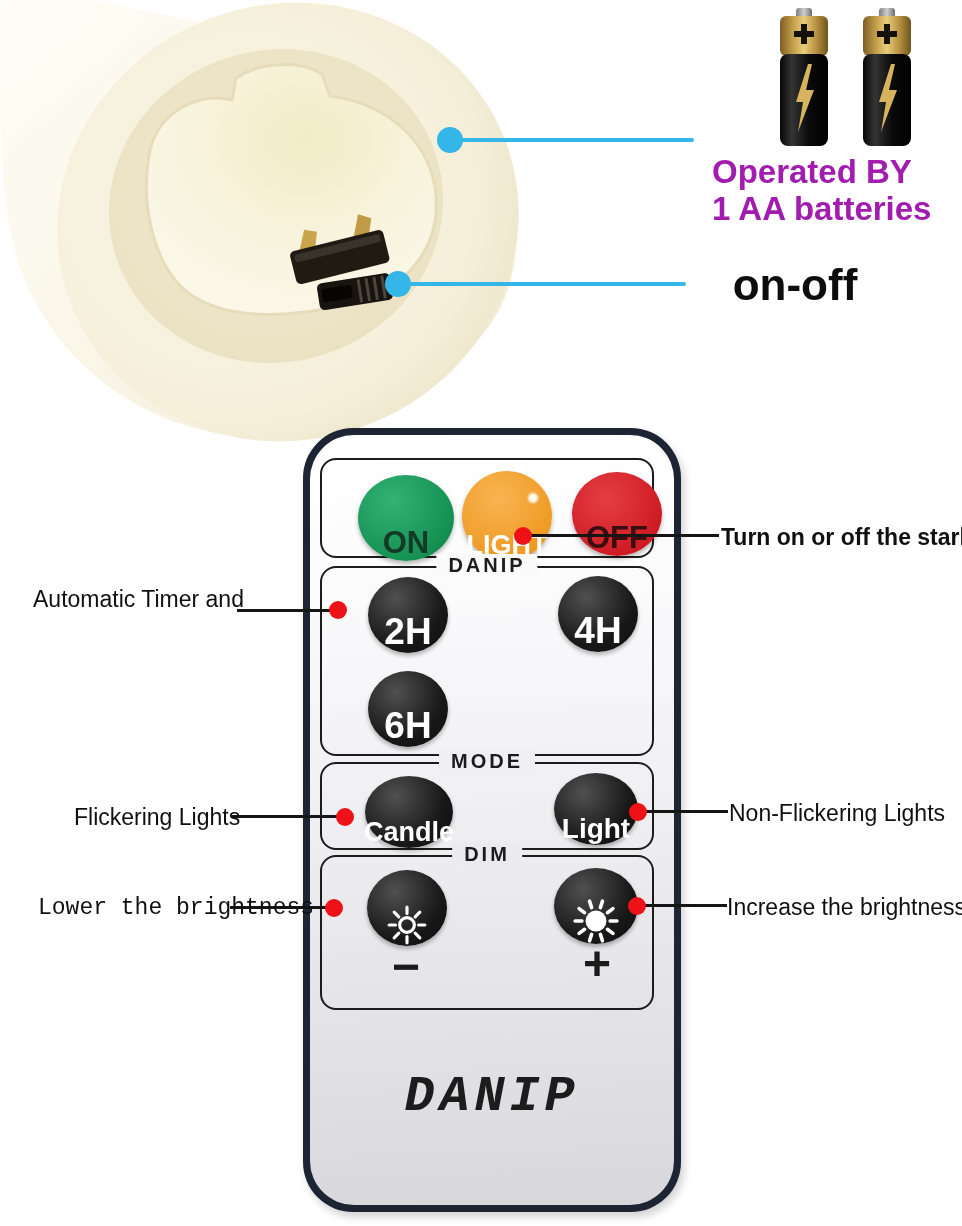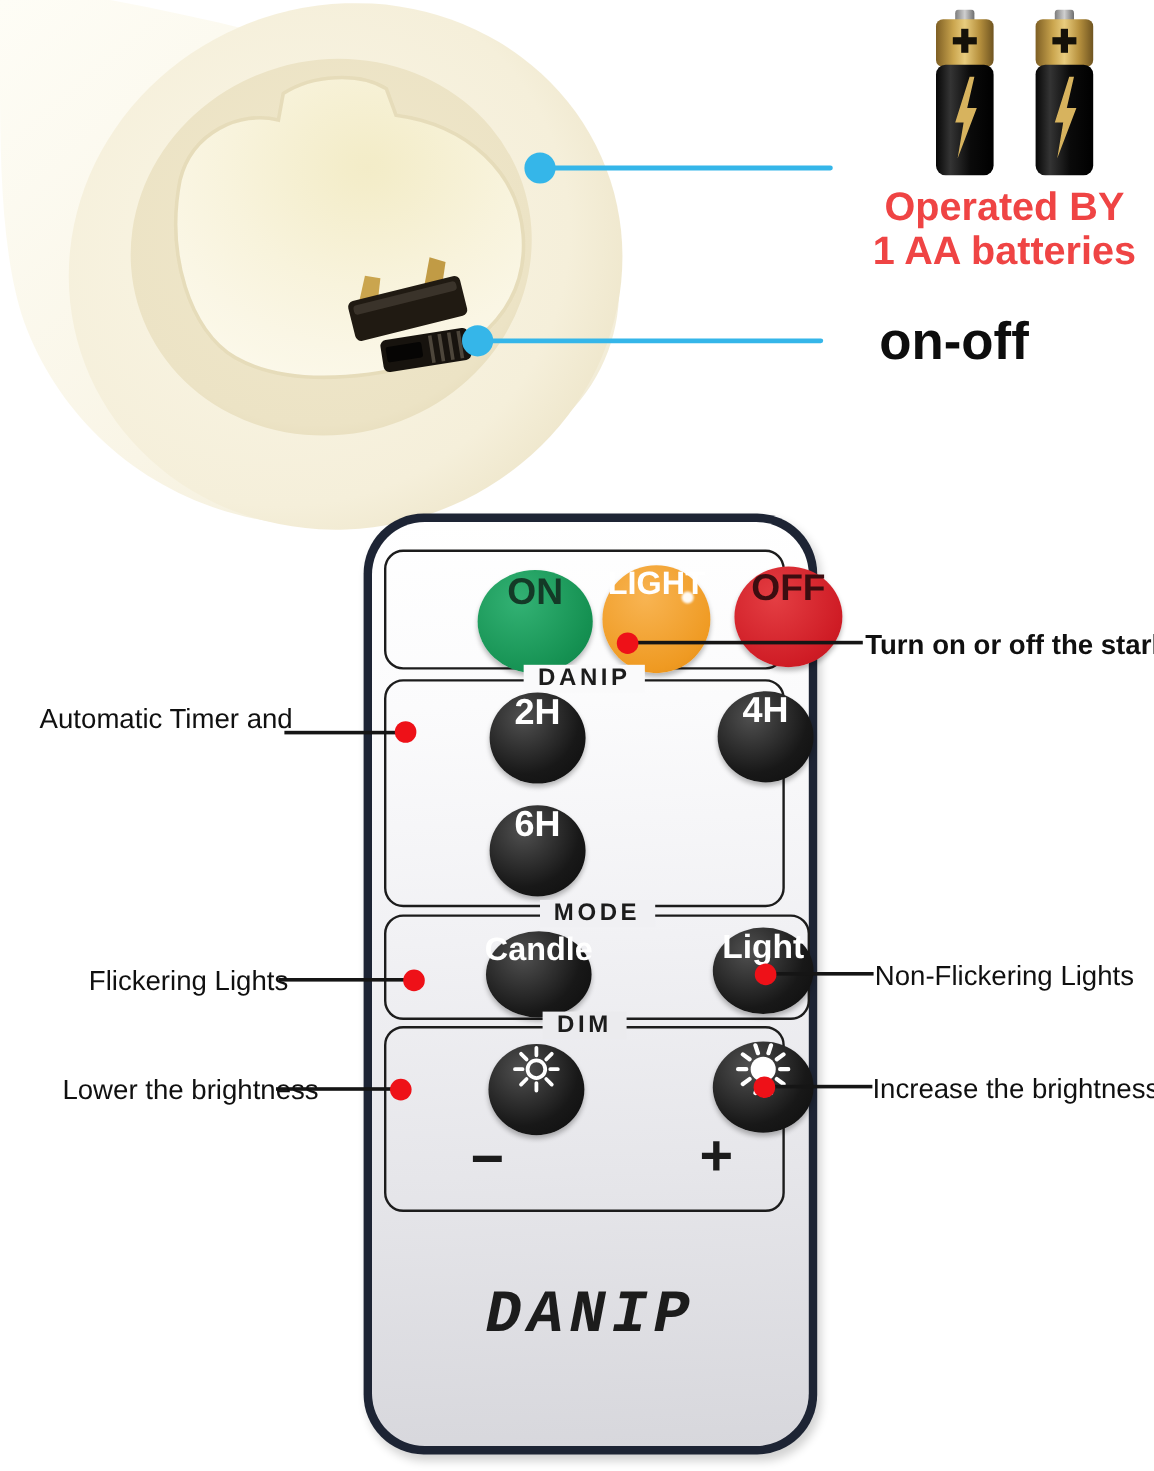--- a/index.html
+++ b/index.html
@@ -12,42 +12,42 @@
   .cyan-dot{position:absolute;width:26px;height:26px;border-radius:50%;background:#35b6e9;}
   .black-line{position:absolute;height:3px;background:#151515;}
   .red-dot{position:absolute;width:18px;height:18px;border-radius:50%;background:#ee1118;}
 
   
   .ann{position:absolute;font-size:23px;line-height:28px;color:#101010;white-space:nowrap;}
   .ann.bold{font-weight:700;}
 
   
   .battery{position:absolute;width:54px;height:142px;}
-  .bat-caption{position:absolute;left:712px;top:153px;width:250px;text-align:center;
-               font-size:33px;line-height:37px;font-weight:700;color:#ef4444;}
+  .bat-caption{position:absolute;left:712px;top:153px;width:250px;
+               font-size:33px;line-height:37px;font-weight:700;color:#a21caf;}
   .onoff{position:absolute;left:700px;top:260px;width:190px;text-align:center;
          font-size:44px;font-weight:700;color:#0d0d0d;}
 
   
   .remote{position:absolute;left:303px;top:428px;width:378px;height:784px;
           background:#1d2434;border-radius:50px;box-shadow:3px 5px 8px rgba(0,0,0,.18);}
   .remote-face{position:absolute;left:7px;top:7px;right:7px;bottom:7px;border-radius:44px;
           background:linear-gradient(178deg,#ffffff 0%,#fbfbfc 20%,#f1f1f4 45%,#e6e6ea 70%,#d7d7dc 100%);}
   .sec{position:absolute;border:2px solid #1c1c1c;border-radius:16px;}
   .sec-label{position:absolute;top:-14px;left:50%;transform:translateX(-50%);
              padding:0 12px;font-size:20px;font-weight:700;letter-spacing:3px;color:#1c1c1c;white-space:nowrap;}
-  .btn{position:absolute;border-radius:50%;display:flex;align-items:flex-start;justify-content:center;
-       font-weight:700;box-shadow:0 3px 4px rgba(0,0,0,.28);margin-left:40px;}
+  .btn{position:absolute;border-radius:50%;display:flex;align-items:flex-end;justify-content:center;
+       font-weight:700;box-shadow:0 3px 4px rgba(0,0,0,.28);}
   .btn.dark{background:radial-gradient(circle at 35% 28%,#505050,#181818 62%,#0d0d0d 100%);color:#fff;}
   .btn-on{background:radial-gradient(circle at 36% 30%,#33b274,#159152 70%,#0f7f47);color:#143a27;font-size:31px;}
   .btn-light{background:radial-gradient(circle at 40% 30%,#f8b452,#ef9a22 72%,#e08a15);color:#fff;font-size:27px;}
   .btn-light::after{content:"";position:absolute;right:14px;top:22px;width:10px;height:10px;border-radius:50%;
                     background:rgba(255,255,255,.95);filter:blur(1px);}
   .btn-off{background:radial-gradient(circle at 38% 32%,#e43e43,#cf1c25 70%,#b8141c);color:#3c0d10;font-size:31px;}
-  .btn-2h{font-size:30px;}
+  .btn-2h{font-size:37px;}
   .pm{position:absolute;width:48px;text-align:center;font-size:48px;font-weight:700;color:#1b1b1b;}
   .brand{position:absolute;left:0;right:0;top:640px;text-align:center;
          font-family:Liberation Mono, monospace;font-style:italic;font-weight:700;
          font-size:50px;letter-spacing:5px;color:#1c1c1c;}
 </style>
 </head>
 <body>
 
 <div class="stage">
 
@@ -163,21 +163,21 @@
         <span>2H</span>
       </div>
       <div class="btn dark btn-2h" style="left:236px;top:8px;width:80px;height:76px;">
         <span>4H</span>
       </div>
       <div class="btn dark btn-2h" style="left:46px;top:103px;width:80px;height:76px;">
         <span>6H</span>
       </div>
     </div>
 
-    <div class="sec" style="left:17px;top:334px;width:330px;height:84px;padding-left:21px;">
+    <div class="sec" style="left:17px;top:334px;width:330px;height:84px;">
       <span class="sec-label" style="background:#f0f0f3;">MODE</span>
       <div class="btn dark" style="left:43px;top:12px;width:88px;height:72px;font-size:27px;">
         <span>Candle</span>
       </div>
       <div class="btn dark" style="left:232px;top:9px;width:84px;height:72px;font-size:28px;">
         <span>Light</span>
       </div>
     </div>
 
     <div class="sec" style="left:17px;top:427px;width:330px;height:151px;">
@@ -229,17 +229,17 @@
   <div class="ann bold" style="left:721px;top:523px;">Turn on or off the starlight</div>
 
   <div class="ann" style="left:33px;top:585px;">
     <div>Automatic Timer and</div>
   </div>
 
   <div class="ann" style="left:74px;top:803px;">Flickering Lights</div>
 
   <div class="ann" style="left:729px;top:799px;">Non-Flickering Lights</div>
 
-  <div class="ann" style="left:52px;top:894px;">Lower the brightness</div>
+  <div class="ann" style="left:38px;top:894px;font-family:Liberation Mono, monospace;">Lower the brightness</div>
 
   <div class="ann" style="left:727px;top:893px;">Increase the brightness</div>
 
 </div>
 
 </body></html>

